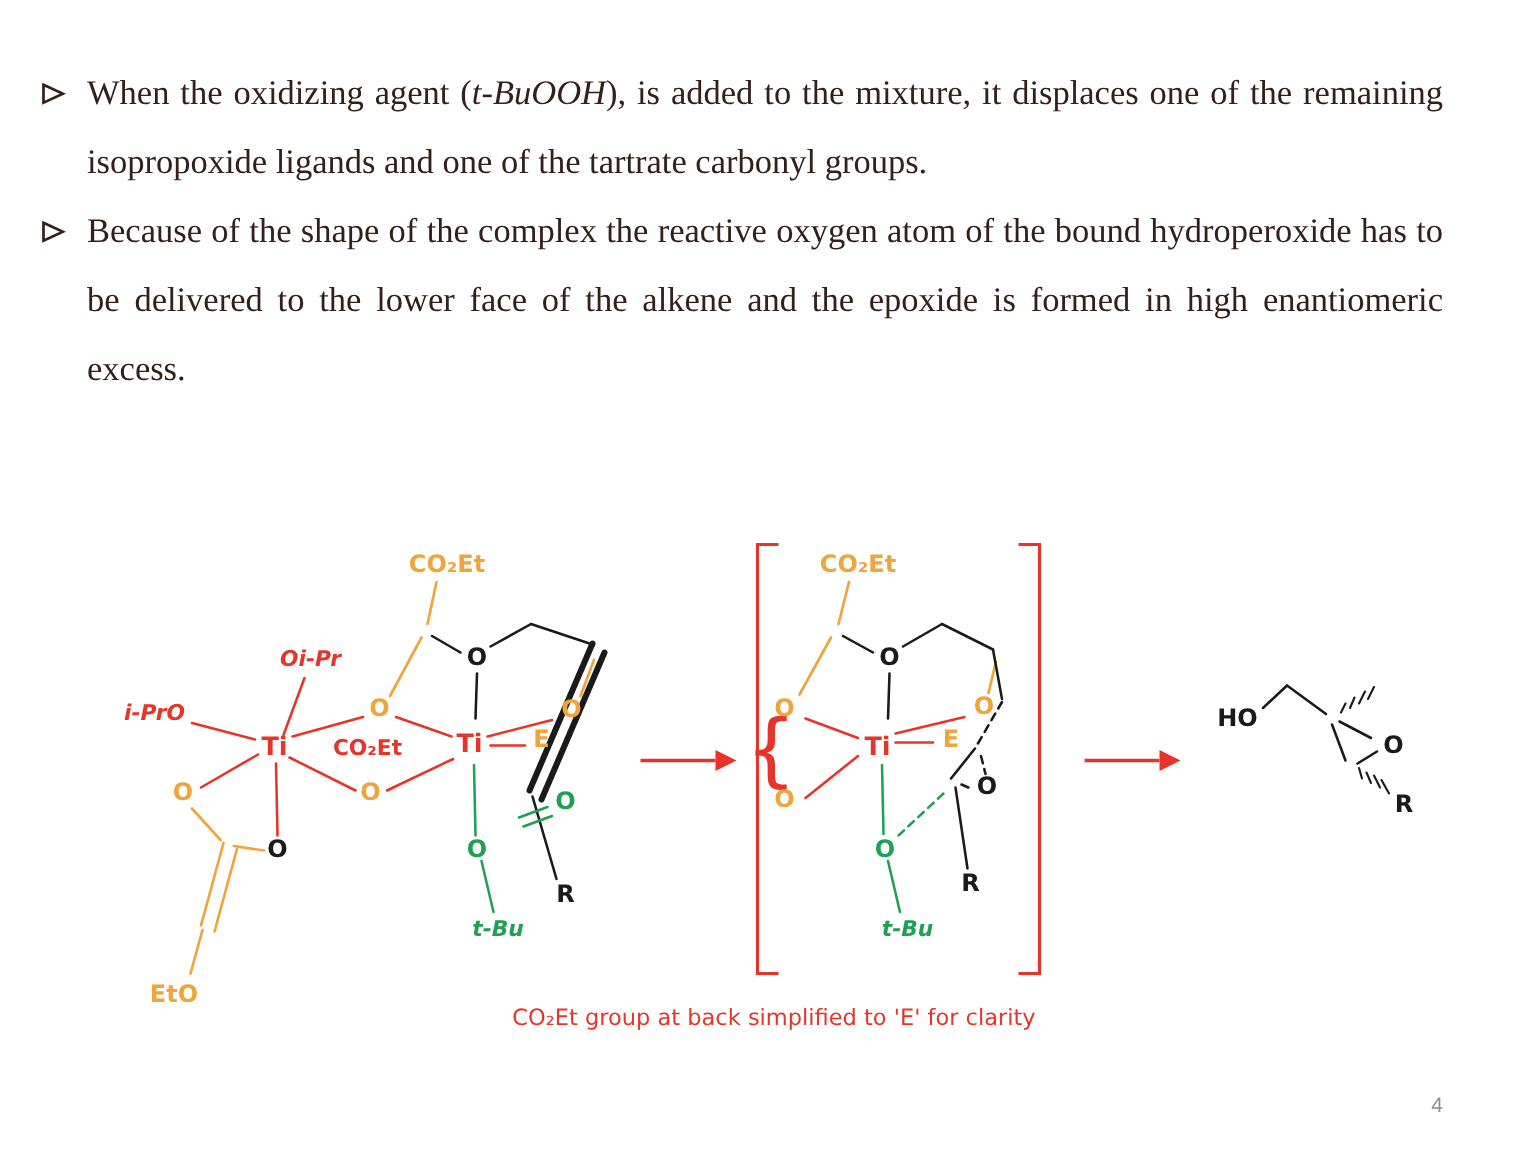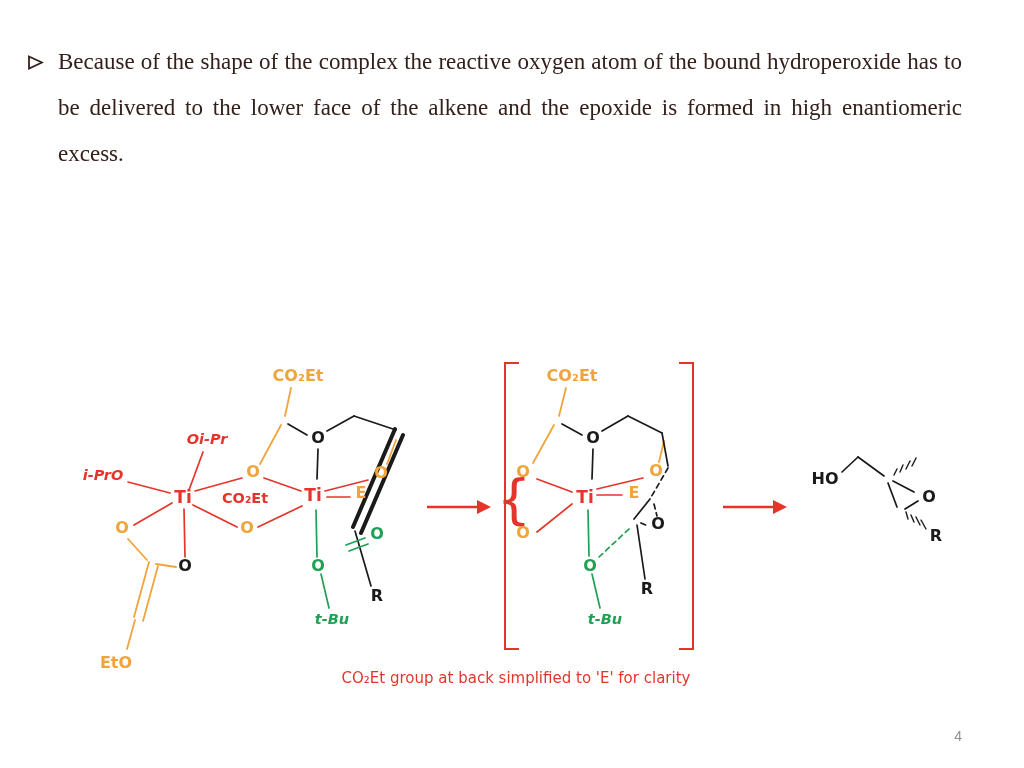--- a/index.html
+++ b/index.html
@@ -46,20 +46,28 @@
     position:absolute;right:62px;bottom:24px;
     font-family:"Liberation Sans", sans-serif;font-size:14px;color:#8f8f8f;
   }
 </style>
 </head>
 <body>
 
 <div class="page">
 
   <div class="text-block">
+    <div class="bullet">
+      <span class="marker">
+        <svg width="17" height="15" viewBox="0 0 17 15">
+            <path d="M2 1.5 L15 7.5 L2 13.5 Z" fill="none" stroke="currentColor" stroke-width="1.8"></path>
+          </svg>
+      </span>
+      <span><span>When the oxidizing agent (</span><i>t-BuOOH</i><span>), is added to the mixture, it displaces one of the remaining isopropoxide ligands and one of the tartrate carbonyl groups.</span></span>
+    </div>
     <div class="bullet">
       <span class="marker">
         <svg width="17" height="15" viewBox="0 0 17 15">
             <path d="M2 1.5 L15 7.5 L2 13.5 Z" fill="none" stroke="currentColor" stroke-width="1.8"></path>
           </svg>
       </span>
       <span>Because of the shape of the complex the reactive oxygen atom of the bound hydroperoxide has to be delivered to the lower face of the alkene and the epoxide is formed in high enantiomeric excess.</span>
     </div>
   </div>
 

